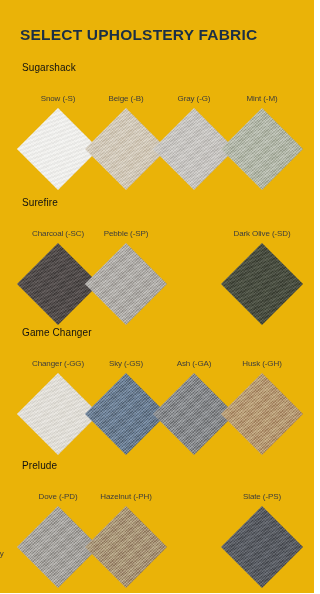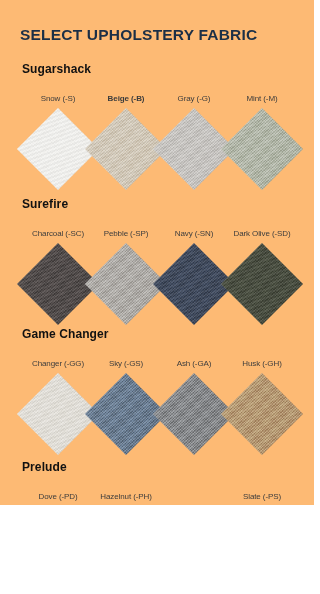--- a/index.html
+++ b/index.html
@@ -8,22 +8,22 @@
     width: 314px;
     height: 594px;
     overflow: hidden;
     background: #ffffff;
     font-family: "Liberation Sans", sans-serif;
   }
 
   #page {
     position: relative;
     width: 314px;
-    height: 505px;
-    background: #fdba74;
+    height: 593px;
+    background: #eab308;
     overflow: hidden;
   }
 
   
   .page-title {
     position: absolute;
     left: 20px;
     top: 26px;
     font-size: 15.5px;
     font-weight: bold;
@@ -36,22 +36,22 @@
   .collection {
     position: absolute;
     left: 0;
     width: 314px;
   }
 
   .collection-name {
     position: absolute;
     left: 22px;
     top: 0;
-    font-size: 12px;
-    font-weight: bold;
+    font-size: 10px;
+    font-weight: normal;
     color: #111111;
     letter-spacing: 0.1px;
     white-space: nowrap;
   }
 
   .swatch-row {
     position: absolute;
     left: 0;
     top: 15px;
     width: 314px;
@@ -150,21 +150,21 @@
   <div id="collections-container">
       <div class="collection" style="top: 62px;">
         <div class="collection-name">Sugarshack</div>
         <div class="swatch-row">
           <div class="swatch" style="left: 22px;">
             <span class="swatch-label">Snow (-S)</span>
             <div class="swatch-diamond-wrap">
               <div class="swatch-diamond" style="background-color: rgb(240, 239, 236);"></div>
             </div>
           </div>
-          <div class="swatch" style="left: 90px; font-weight: bold;">
+          <div class="swatch" style="left: 90px;">
             <span class="swatch-label">Beige (-B)</span>
             <div class="swatch-diamond-wrap">
               <div class="swatch-diamond" style="background-color: rgb(205, 194, 176);"></div>
             </div>
           </div>
           <div class="swatch" style="left: 158px;">
             <span class="swatch-label">Gray (-G)</span>
             <div class="swatch-diamond-wrap">
               <div class="swatch-diamond" style="background-color: rgb(192, 189, 185);"></div>
             </div>
@@ -185,26 +185,20 @@
             <div class="swatch-diamond-wrap">
               <div class="swatch-diamond" style="background-color: rgb(69, 64, 63);"></div>
             </div>
           </div>
           <div class="swatch" style="left: 90px;">
             <span class="swatch-label">Pebble (-SP)</span>
             <div class="swatch-diamond-wrap">
               <div class="swatch-diamond" style="background-color: rgb(163, 160, 155);"></div>
             </div>
           </div>
-          <div class="swatch" style="left: 158px;">
-            <span class="swatch-label">Navy (-SN)</span>
-            <div class="swatch-diamond-wrap">
-              <div class="swatch-diamond" style="background-color: rgb(54, 63, 80);"></div>
-            </div>
-          </div>
           <div class="swatch" style="left: 226px;">
             <span class="swatch-label">Dark Olive (-SD)</span>
             <div class="swatch-diamond-wrap">
               <div class="swatch-diamond" style="background-color: rgb(62, 66, 54);"></div>
             </div>
           </div>
         </div>
       </div>
       <div class="collection" style="top: 327px;">
         <div class="collection-name">Game Changer</div>

